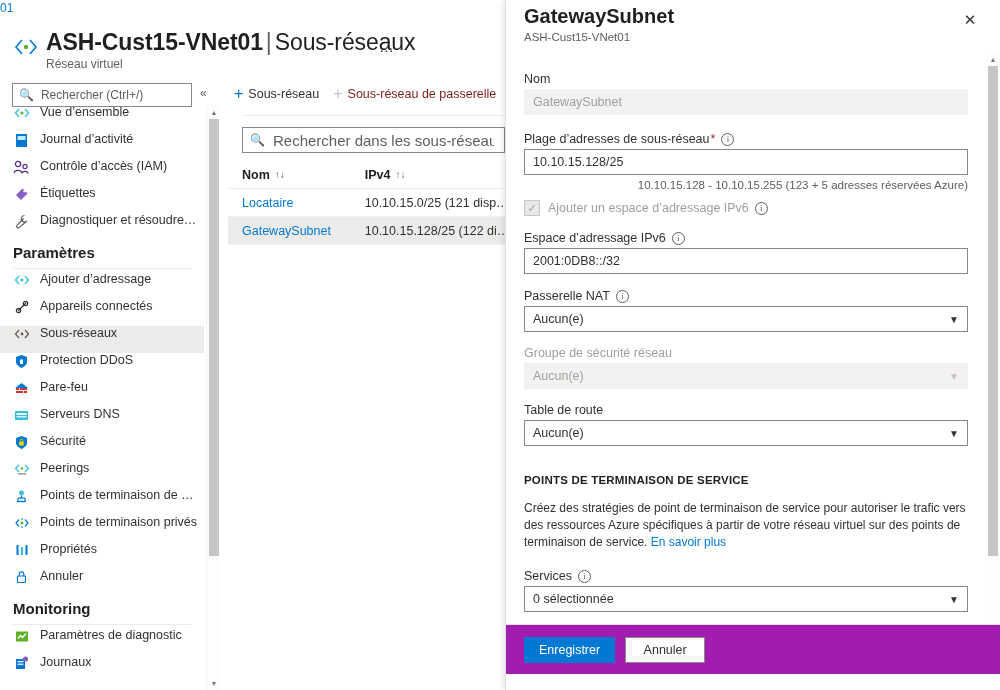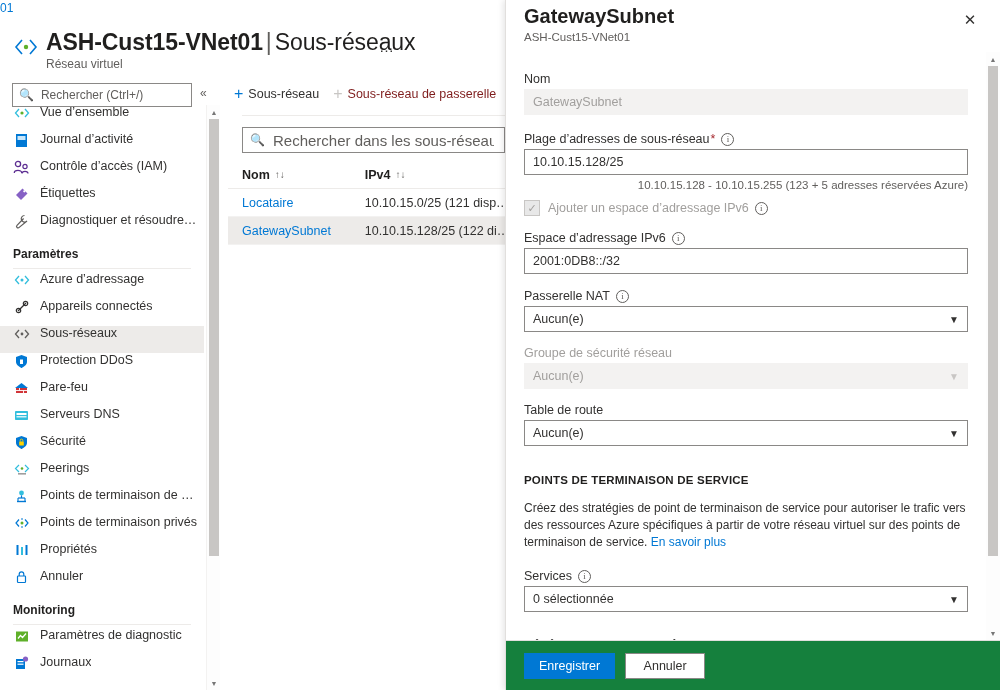--- a/index.html
+++ b/index.html
@@ -75,21 +75,21 @@
   .nav-ico {
     width: 17px; height: 16px; margin-right: 10px;
     display: inline-flex; align-items: center; justify-content: center;
     flex: 0 0 17px;
   }
   .nav-label {
     font-size: 12.5px; color: #323130; overflow: hidden;
     text-overflow: ellipsis; max-width: 158px;
   }
   .nav-group {
-    padding-left: 13px; font-size: 12px; font-weight: 700;
+    padding-left: 13px; font-size: 15px; font-weight: 700;
     color: #201f1e; height: 24px; display: flex; align-items: flex-end;
     padding-bottom: 3px;
   }
   .nav-rule { margin: 4px 13px 3px 13px; height: 1px; background: #edebe9; }
 
   
   .lnav-sb {
     position: absolute; left: 206px; top: 27px; width: 14px; height: 585px;
     background: #fdfdfd; border-left: 1px solid #f3f2f1;
   }
@@ -232,22 +232,22 @@
   .pnl-sb {
     position: absolute; left: 480px; top: 52px; width: 14px; height: 588px;
     background: #fdfdfd;
   }
   .pnl-sb .thumb {
     position: absolute; left: 2px; top: 14px; width: 10px; height: 490px;
     background: #c8c6c4;
   }
 
   .panel-footer {
-    position: absolute; left: 0; bottom: 0; width: 495px; height: 50px;
-    background: #15803d; border-top: 1px solid #e1dfdd;
+    position: absolute; left: 0; bottom: 16px; width: 495px; height: 50px;
+    background: #a21caf; border-top: 1px solid #e1dfdd;
     display: flex; align-items: center; padding-left: 18px;
   }
   .btn {
     height: 26px; min-width: 80px; font-size: 12.5px; cursor: pointer;
     display: inline-flex; align-items: center; justify-content: center;
     padding: 0 14px; font-family: "Liberation Sans", sans-serif;
   }
   .btn.primary { background: #0078d4; color: #fff; border: 1px solid #0078d4; }
   .btn.secondary { background: #fff; color: #323130; border: 1px solid #8a8886; margin-left: 10px; }
 </style>
@@ -340,21 +340,21 @@
       <div class="nav-rule"></div>
 
       <div class="nav-item">
         <span class="nav-ico">
           <svg width="16" height="14" viewBox="0 0 16 14">
             <path d="M5 3 L1.5 7 L5 11" fill="none" stroke="#32bedd" stroke-width="1.3"></path>
             <path d="M11 3 L14.5 7 L11 11" fill="none" stroke="#32bedd" stroke-width="1.3"></path>
             <circle cx="8" cy="7" r="1.5" fill="#32bedd"></circle>
           </svg>
         </span>
-        <span class="nav-label">Azure d’adressage</span>
+        <span class="nav-label">Ajouter d’adressage</span>
       </div>
 
       <div class="nav-item">
         <span class="nav-ico">
           <svg width="14" height="14" viewBox="0 0 14 14">
             <path d="M3 11 L11 3" stroke="#323130" stroke-width="1.3"></path>
             <circle cx="3.5" cy="10.5" r="2.2" fill="none" stroke="#323130" stroke-width="1.2"></circle>
             <circle cx="10.5" cy="3.5" r="2.2" fill="none" stroke="#323130" stroke-width="1.2"></circle>
           </svg>
         </span>

